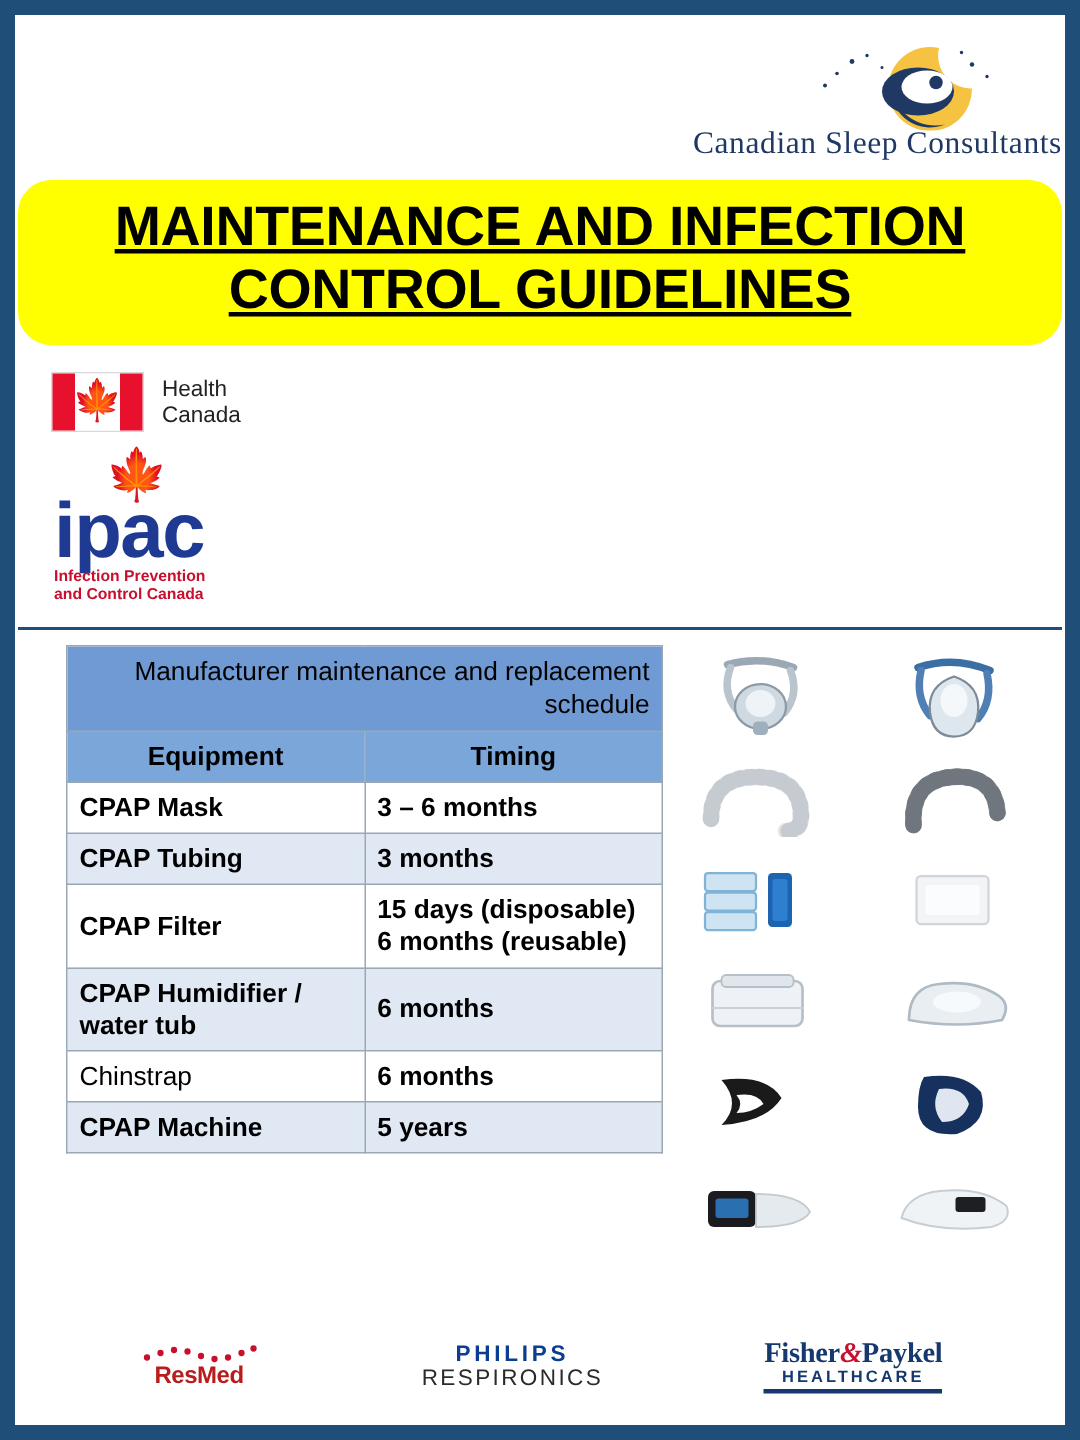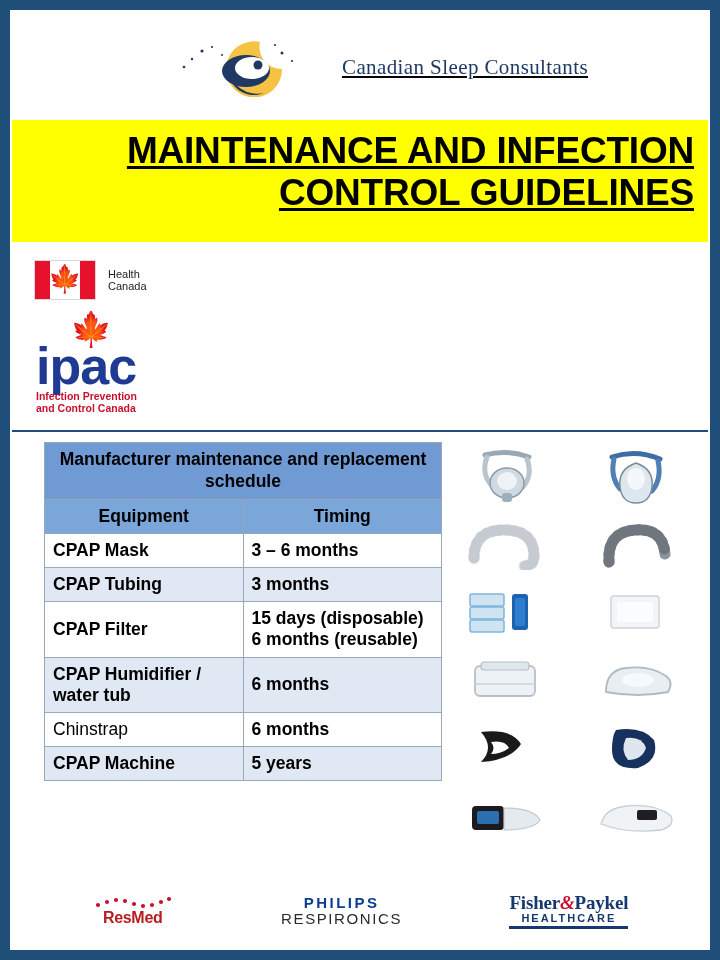--- a/index.html
+++ b/index.html
@@ -29,45 +29,45 @@
     border: 2px solid #ffffff;
     background: #ffffff;
     display: flex;
     flex-direction: column;
   }
 
   
   .brand-header {
     height: 108px;
     display: flex;
-    flex-direction: row;
-    align-items: center;
+    flex-direction: column;
+    align-items: flex-end;
     justify-content: center;
     padding-top: 6px;
     box-sizing: border-box;
-    text-decoration: underline;
   }
   .brand-mark {
     position: relative;
     width: 210px;
     height: 56px;
   }
   .brand-name {
     font-family: "Liberation Serif", serif;
     font-size: 21px;
     color: #1f3864;
     letter-spacing: 0.4px;
     margin-top: -4px;
   }
 
   
   .title-band {
     background: #ffff00;
-    padding: 10px 14px 28px 14px;
-    text-align: right;
+    padding: 10px 14px 16px 14px;
+    text-align: center;
+    border-radius: 22px;
   }
   .title-band h1 {
     margin: 0;
     font-size: 37px;
     line-height: 1.14;
     font-weight: bold;
     color: #000000;
     text-decoration: underline;
     text-underline-offset: 3px;
     letter-spacing: -0.2px;
@@ -111,21 +111,21 @@
     color: #e8112d;
     font-size: 27px;
     line-height: 1;
     position: absolute;
     left: 50%;
     top: 50%;
     transform: translate(-50%, -52%);
   }
   .hc-text {
     font-family: "Liberation Sans", sans-serif;
-    font-size: 11px;
+    font-size: 15px;
     color: #222222;
     line-height: 1.15;
   }
   .ipac-logo {
     margin-top: 16px;
     text-align: left;
     padding-left: 2px;
   }
   .ipac-leaf {
     color: #e8112d;
@@ -188,23 +188,23 @@
   }
   table.sched td, table.sched th {
     border: 1px solid #9aa7b5;
     padding: 6px 8px;
     font-size: 17.5px;
     color: #000000;
   }
   .sched-title {
     background: #6f9ad3;
     color: #ffffff;
-    font-weight: bold;
+    font-weight: normal;
     font-size: 18px;
-    text-align: center;
+    text-align: right;
     line-height: 1.25;
     padding: 9px 18px;
   }
   .sched-head td {
     background: #7aa6da;
     color: #ffffff;
     font-weight: bold;
     text-align: center;
     font-size: 18px;
     padding: 7px 6px;

